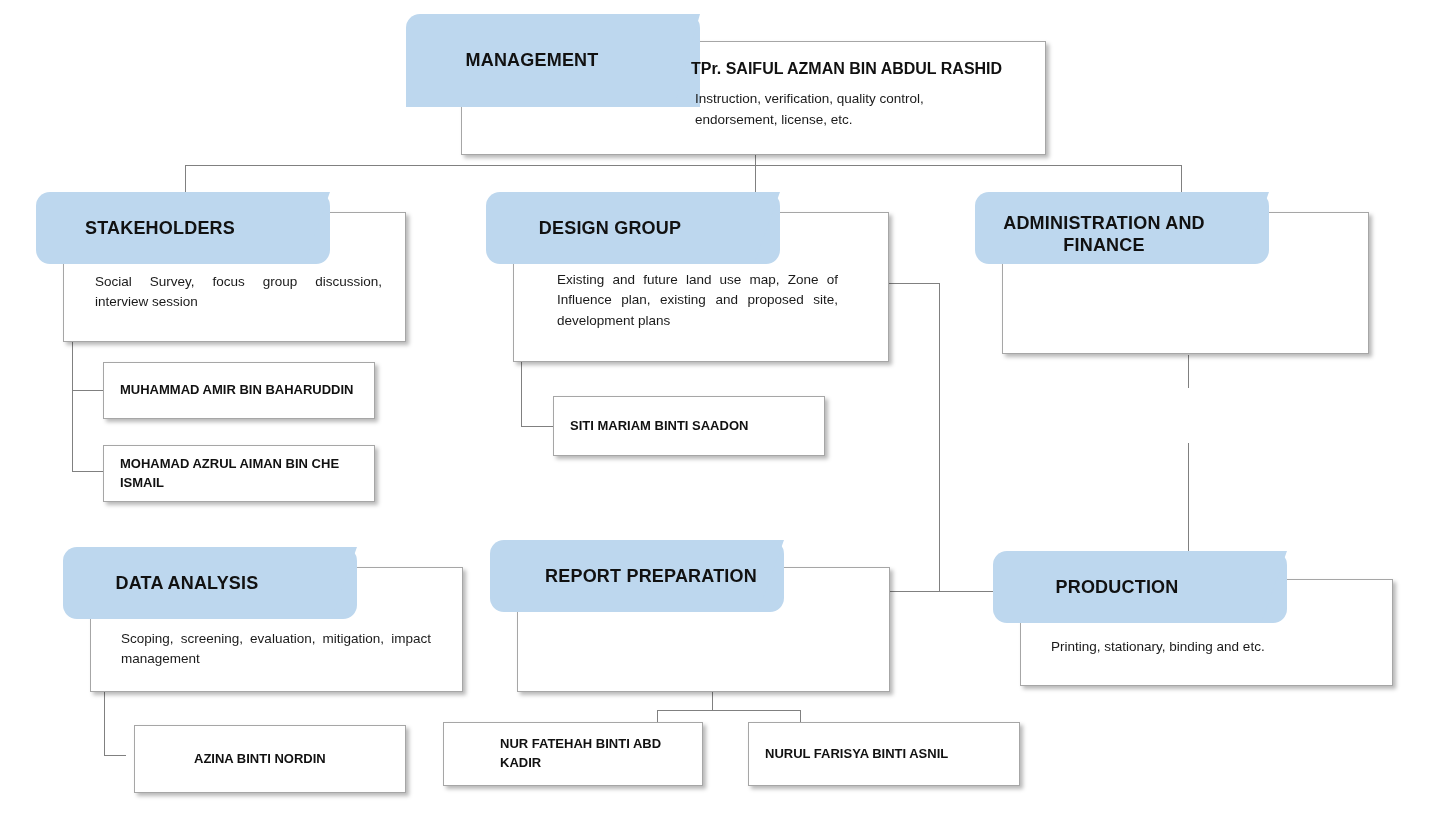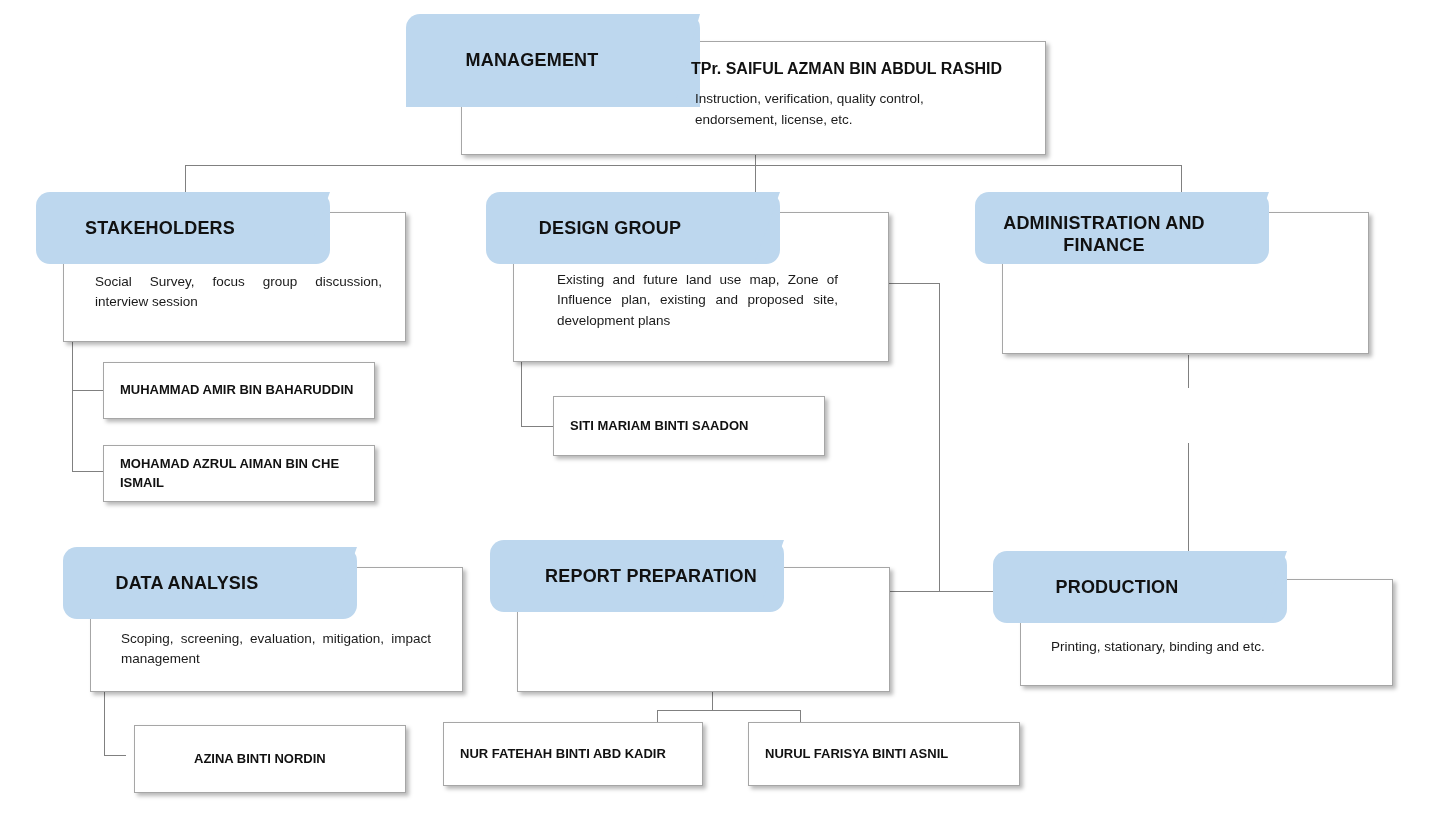--- a/index.html
+++ b/index.html
@@ -214,21 +214,21 @@
       <path d="M14,0 H280 A14,14 0 0 1 294,14 V58 A14,14 0 0 1 280,72 H14 A14,14 0 0 1 0,58 V14 A14,14 0 0 1 14,0 Z" fill="#bdd7ee"></path>
     </svg>
     <svg style="position:absolute; left:248px; top:0;" width="48" height="72" viewBox="0 0 48 72">
       <path d="M46,0 H0 V72 H20 Z" fill="#bdd7ee"></path>
     </svg>
     <div style="position:absolute; left:0; top:0; width:294px; height:72px; display:flex; align-items:center; justify-content:center;margin-left:37px;">
       <span class="tab-title">REPORT PREPARATION</span>
     </div>
   </div>
 
-  <div class="namebox" style="left:443px; top:722px; width:260px; height:64px;">
+  <div class="namebox" style="left:443px; top:722px; width:260px; height:64px;padding-left:40px;">
     <span class="label">NUR FATEHAH BINTI ABD KADIR</span>
   </div>
   <div class="namebox" style="left:748px; top:722px; width:272px; height:64px;">
     <span class="label">NURUL FARISYA BINTI ASNIL</span>
   </div>
 
   <div class="unit" style="left:993px; top:551px; width:400px; height:135px;">
     <div class="body" style="left:27px; top:28px; width:373px; height:107px;"></div>
     <svg style="position:absolute; left:0; top:0;" width="294" height="72" viewBox="0 0 294 72">
       <path d="M14,0 H280 A14,14 0 0 1 294,14 V58 A14,14 0 0 1 280,72 H14 A14,14 0 0 1 0,58 V14 A14,14 0 0 1 14,0 Z" fill="#bdd7ee"></path>

